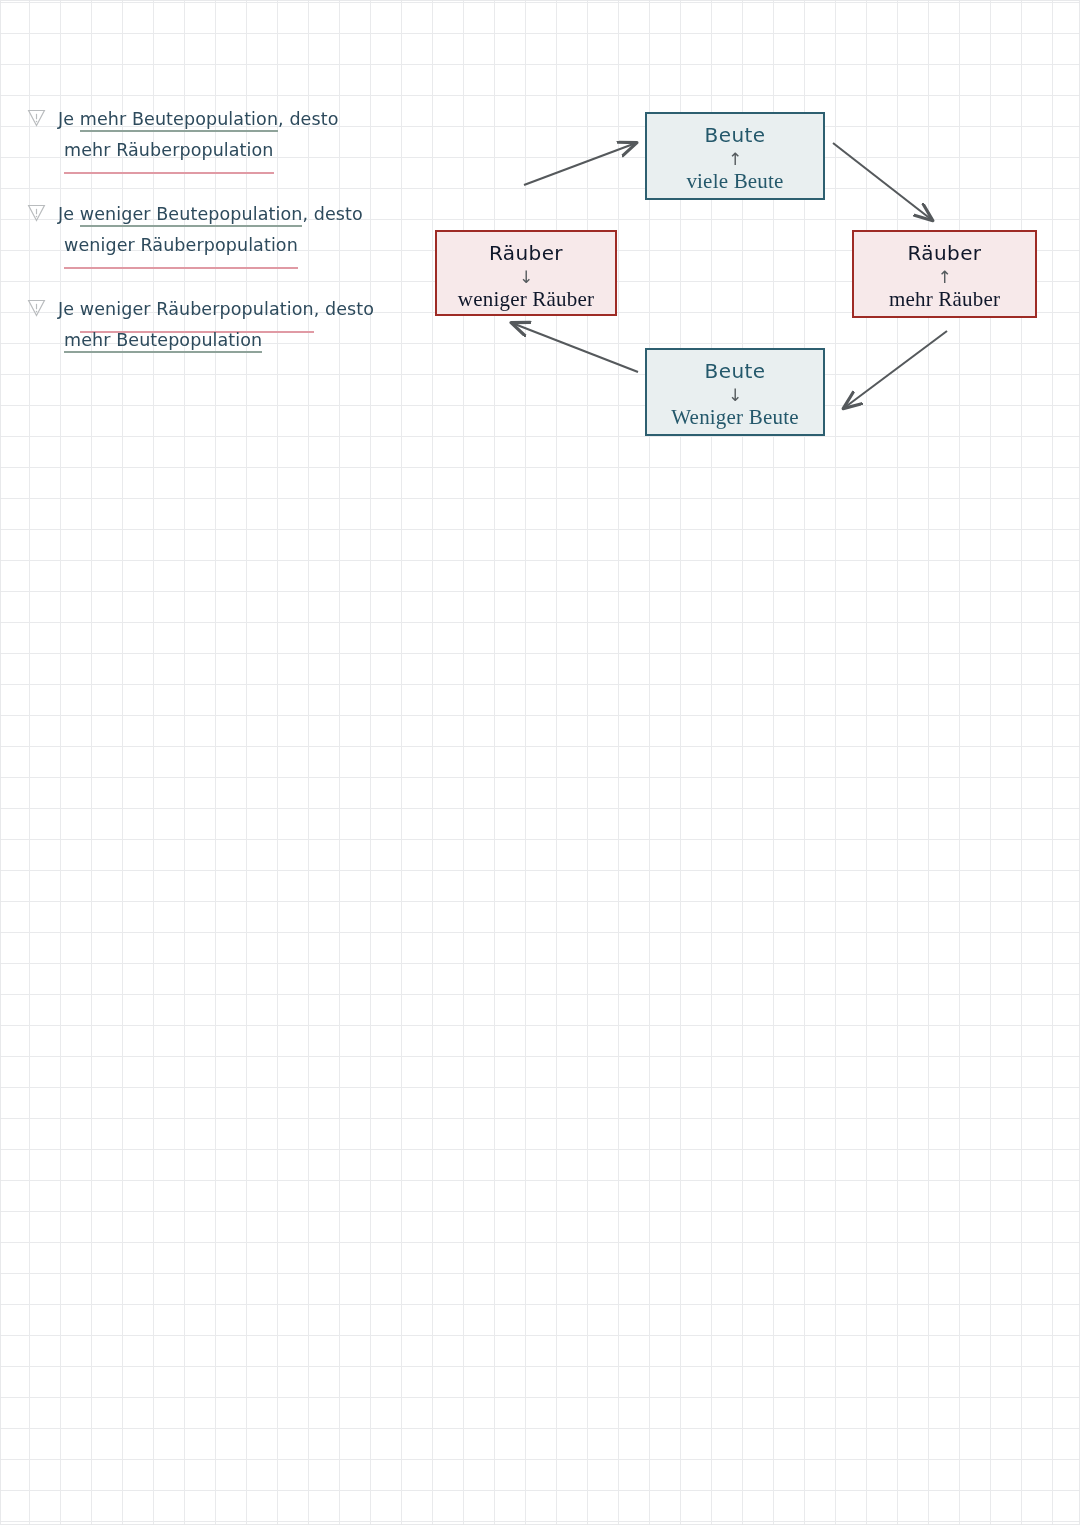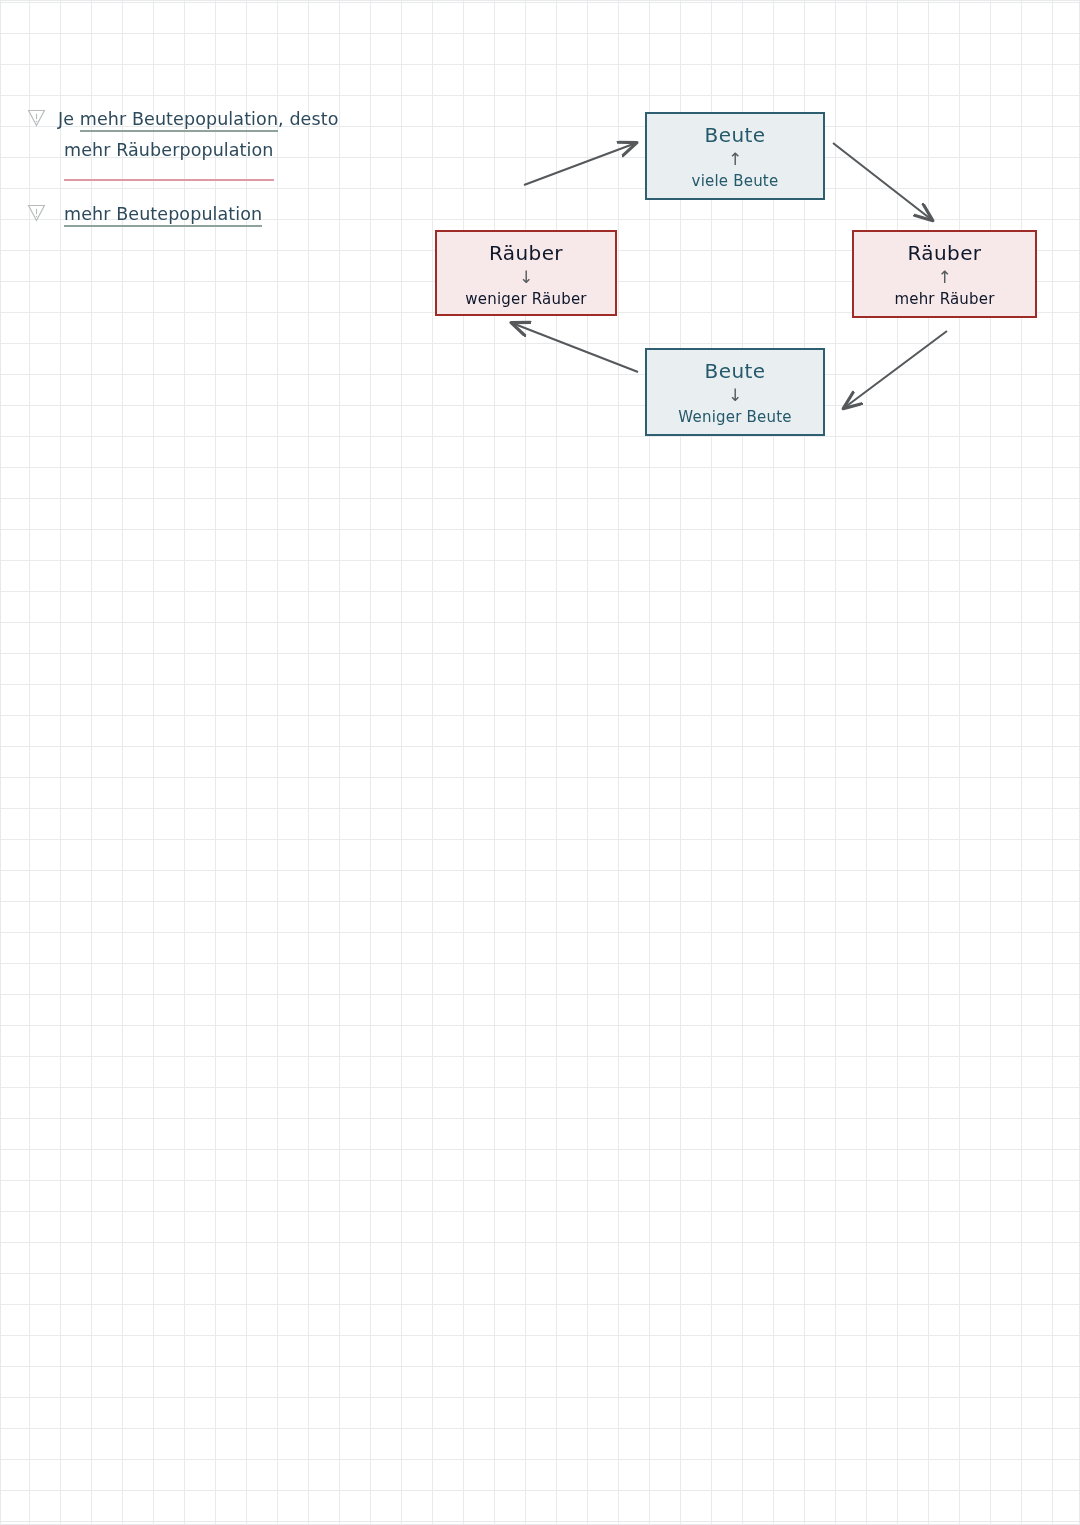--- a/index.html
+++ b/index.html
@@ -60,21 +60,21 @@
     padding-left: 6px;
   }
   .u-prey {
     text-decoration: none;
     border-bottom: 2.5px solid #8fa39a;
     padding-bottom: 1px;
   }
   .u-pred {
     text-decoration: none;
     border-bottom: 2.5px solid #e09aa4;
-    padding-bottom: 19px;
+    padding-bottom: 12px;
     text-align: right;
   }
 
   
   .diagram {
     position: absolute;
     left: 420px;
     top: 95px;
     width: 640px;
     height: 370px;
@@ -92,25 +92,26 @@
     font-size: 20px;
     line-height: 30px;
     letter-spacing: 0.4px;
   }
   .node-arrow {
     font-size: 17px;
     line-height: 19px;
     color: #555b5e;
   }
   .node-sub {
-    font-size: 15px;
+    font-size: 21px;
     line-height: 22px;
     letter-spacing: 0.2px;
     margin-top: 1px;
     white-space: nowrap;
+    font-family: Liberation Serif, serif;
   }
   .node.prey {
     border: 2px solid #2d5f70;
     background: #e9eff0;
   }
   .node.prey .node-title,
   .node.prey .node-sub { color: #24586b; }
   .node.pred {
     border: 2px solid #9e2b25;
     background: #f7e9ea;
@@ -140,28 +141,38 @@
     <div class="statement">
       <svg class="bullet-icon" viewBox="0 0 24 24">
         <path d="M2.5 3 L21.5 3 L12 21 Z" fill="none" stroke="#b9bcbe" stroke-width="1.4"></path>
         <line x1="12" y1="7" x2="12" y2="13.5" stroke="#b9bcbe" stroke-width="1.4"></line>
         <circle cx="12" cy="16.3" r="0.9" fill="#b9bcbe"></circle>
       </svg>
       <div class="stmt-line"><span>Je </span><span class="u-prey">mehr Beutepopulation</span><span>, desto</span></div>
       <div class="stmt-line indent2"><span class="u-pred">mehr Räuberpopulation</span></div>
     </div>
 
-
-
     <div class="statement">
       <svg class="bullet-icon" viewBox="0 0 24 24">
         <path d="M2.5 3 L21.5 3 L12 21 Z" fill="none" stroke="#b9bcbe" stroke-width="1.4"></path>
         <line x1="12" y1="7" x2="12" y2="13.5" stroke="#b9bcbe" stroke-width="1.4"></line>
         <circle cx="12" cy="16.3" r="0.9" fill="#b9bcbe"></circle>
       </svg>
+      <div class="stmt-line"><span>Je </span><span class="u-prey">weniger Beutepopulation</span><span>, desto</span></div>
+      <div class="stmt-line indent2"><span class="u-pred">weniger Räuberpopulation</span></div>
+    </div>
+
+
+    <div class="statement">
+      <svg class="bullet-icon" viewBox="0 0 24 24">
+        <path d="M2.5 3 L21.5 3 L12 21 Z" fill="none" stroke="#b9bcbe" stroke-width="1.4"></path>
+        <line x1="12" y1="7" x2="12" y2="13.5" stroke="#b9bcbe" stroke-width="1.4"></line>
+        <circle cx="12" cy="16.3" r="0.9" fill="#b9bcbe"></circle>
+      </svg>
+      <div class="stmt-line"><span>Je </span><span class="u-pred">weniger Räuberpopulation</span><span>, desto</span></div>
       <div class="stmt-line indent2"><span class="u-prey">mehr Beutepopulation</span></div>
     </div>
 
   </div>
 
   <div class="diagram">
 
     <svg class="arrows" viewBox="0 0 640 370">
       <defs>
         <marker id="ah" markerWidth="11" markerHeight="11" refX="8.5" refY="4" orient="auto" markerUnits="strokeWidth">

